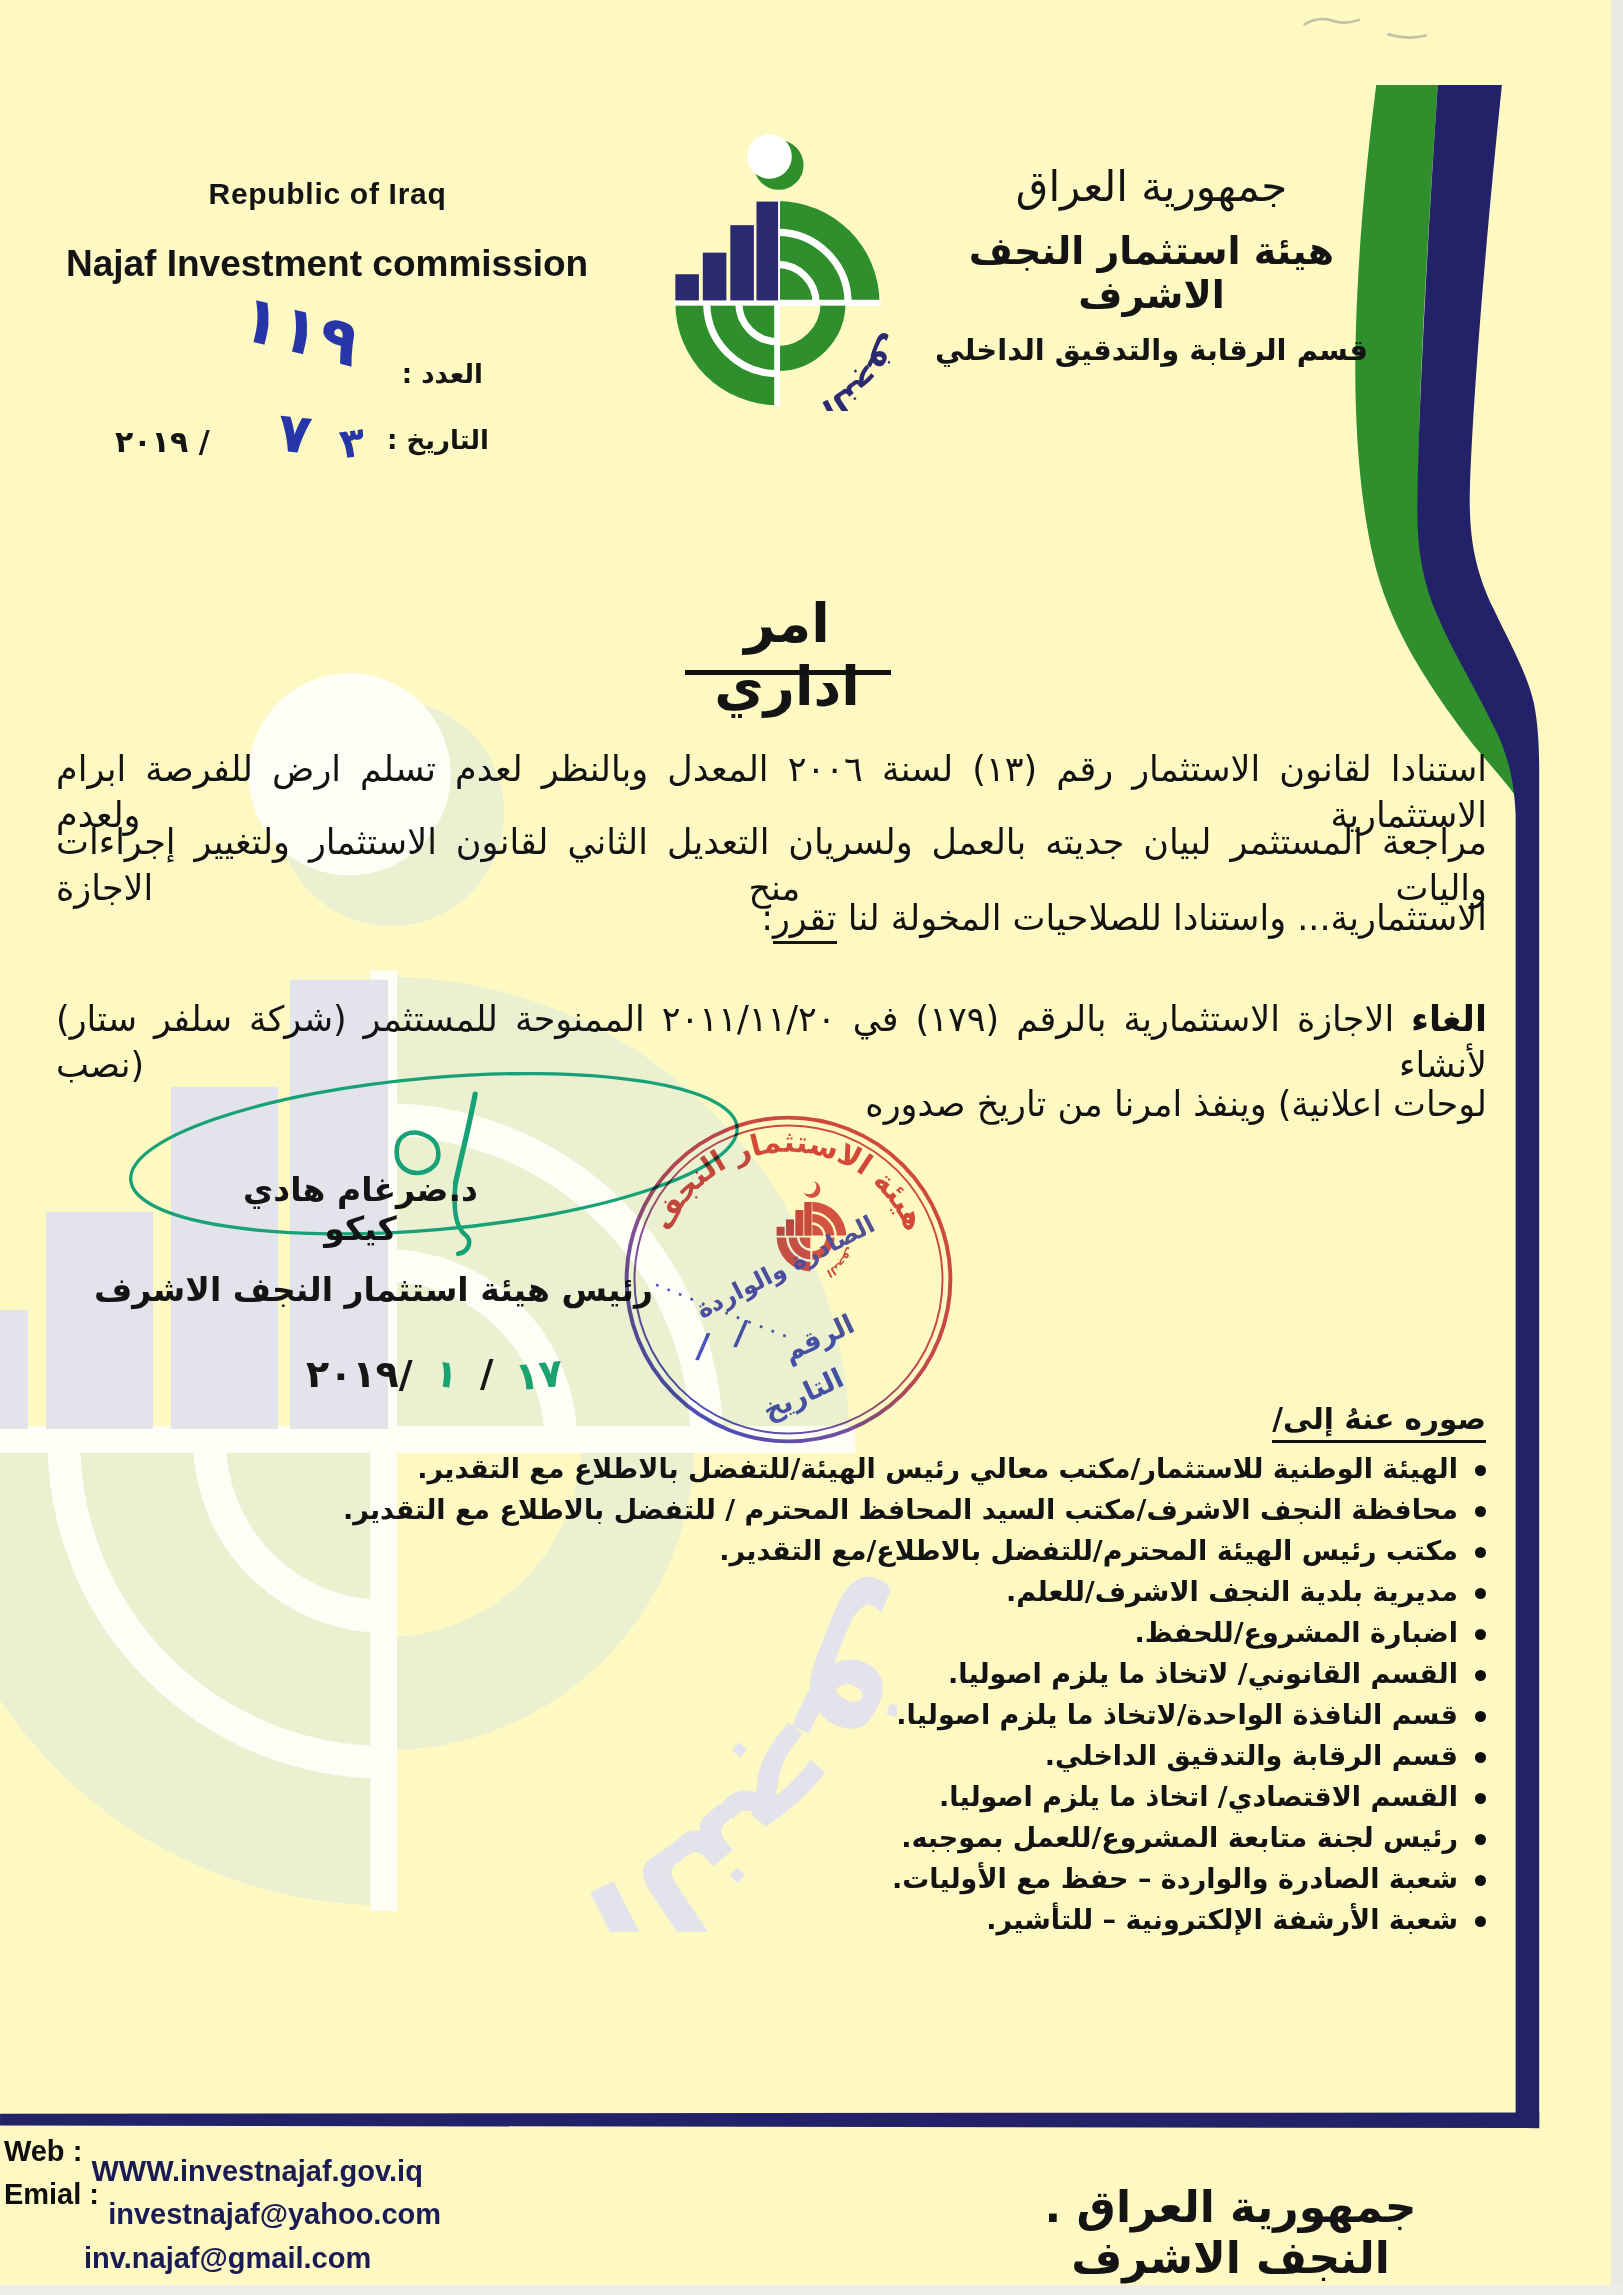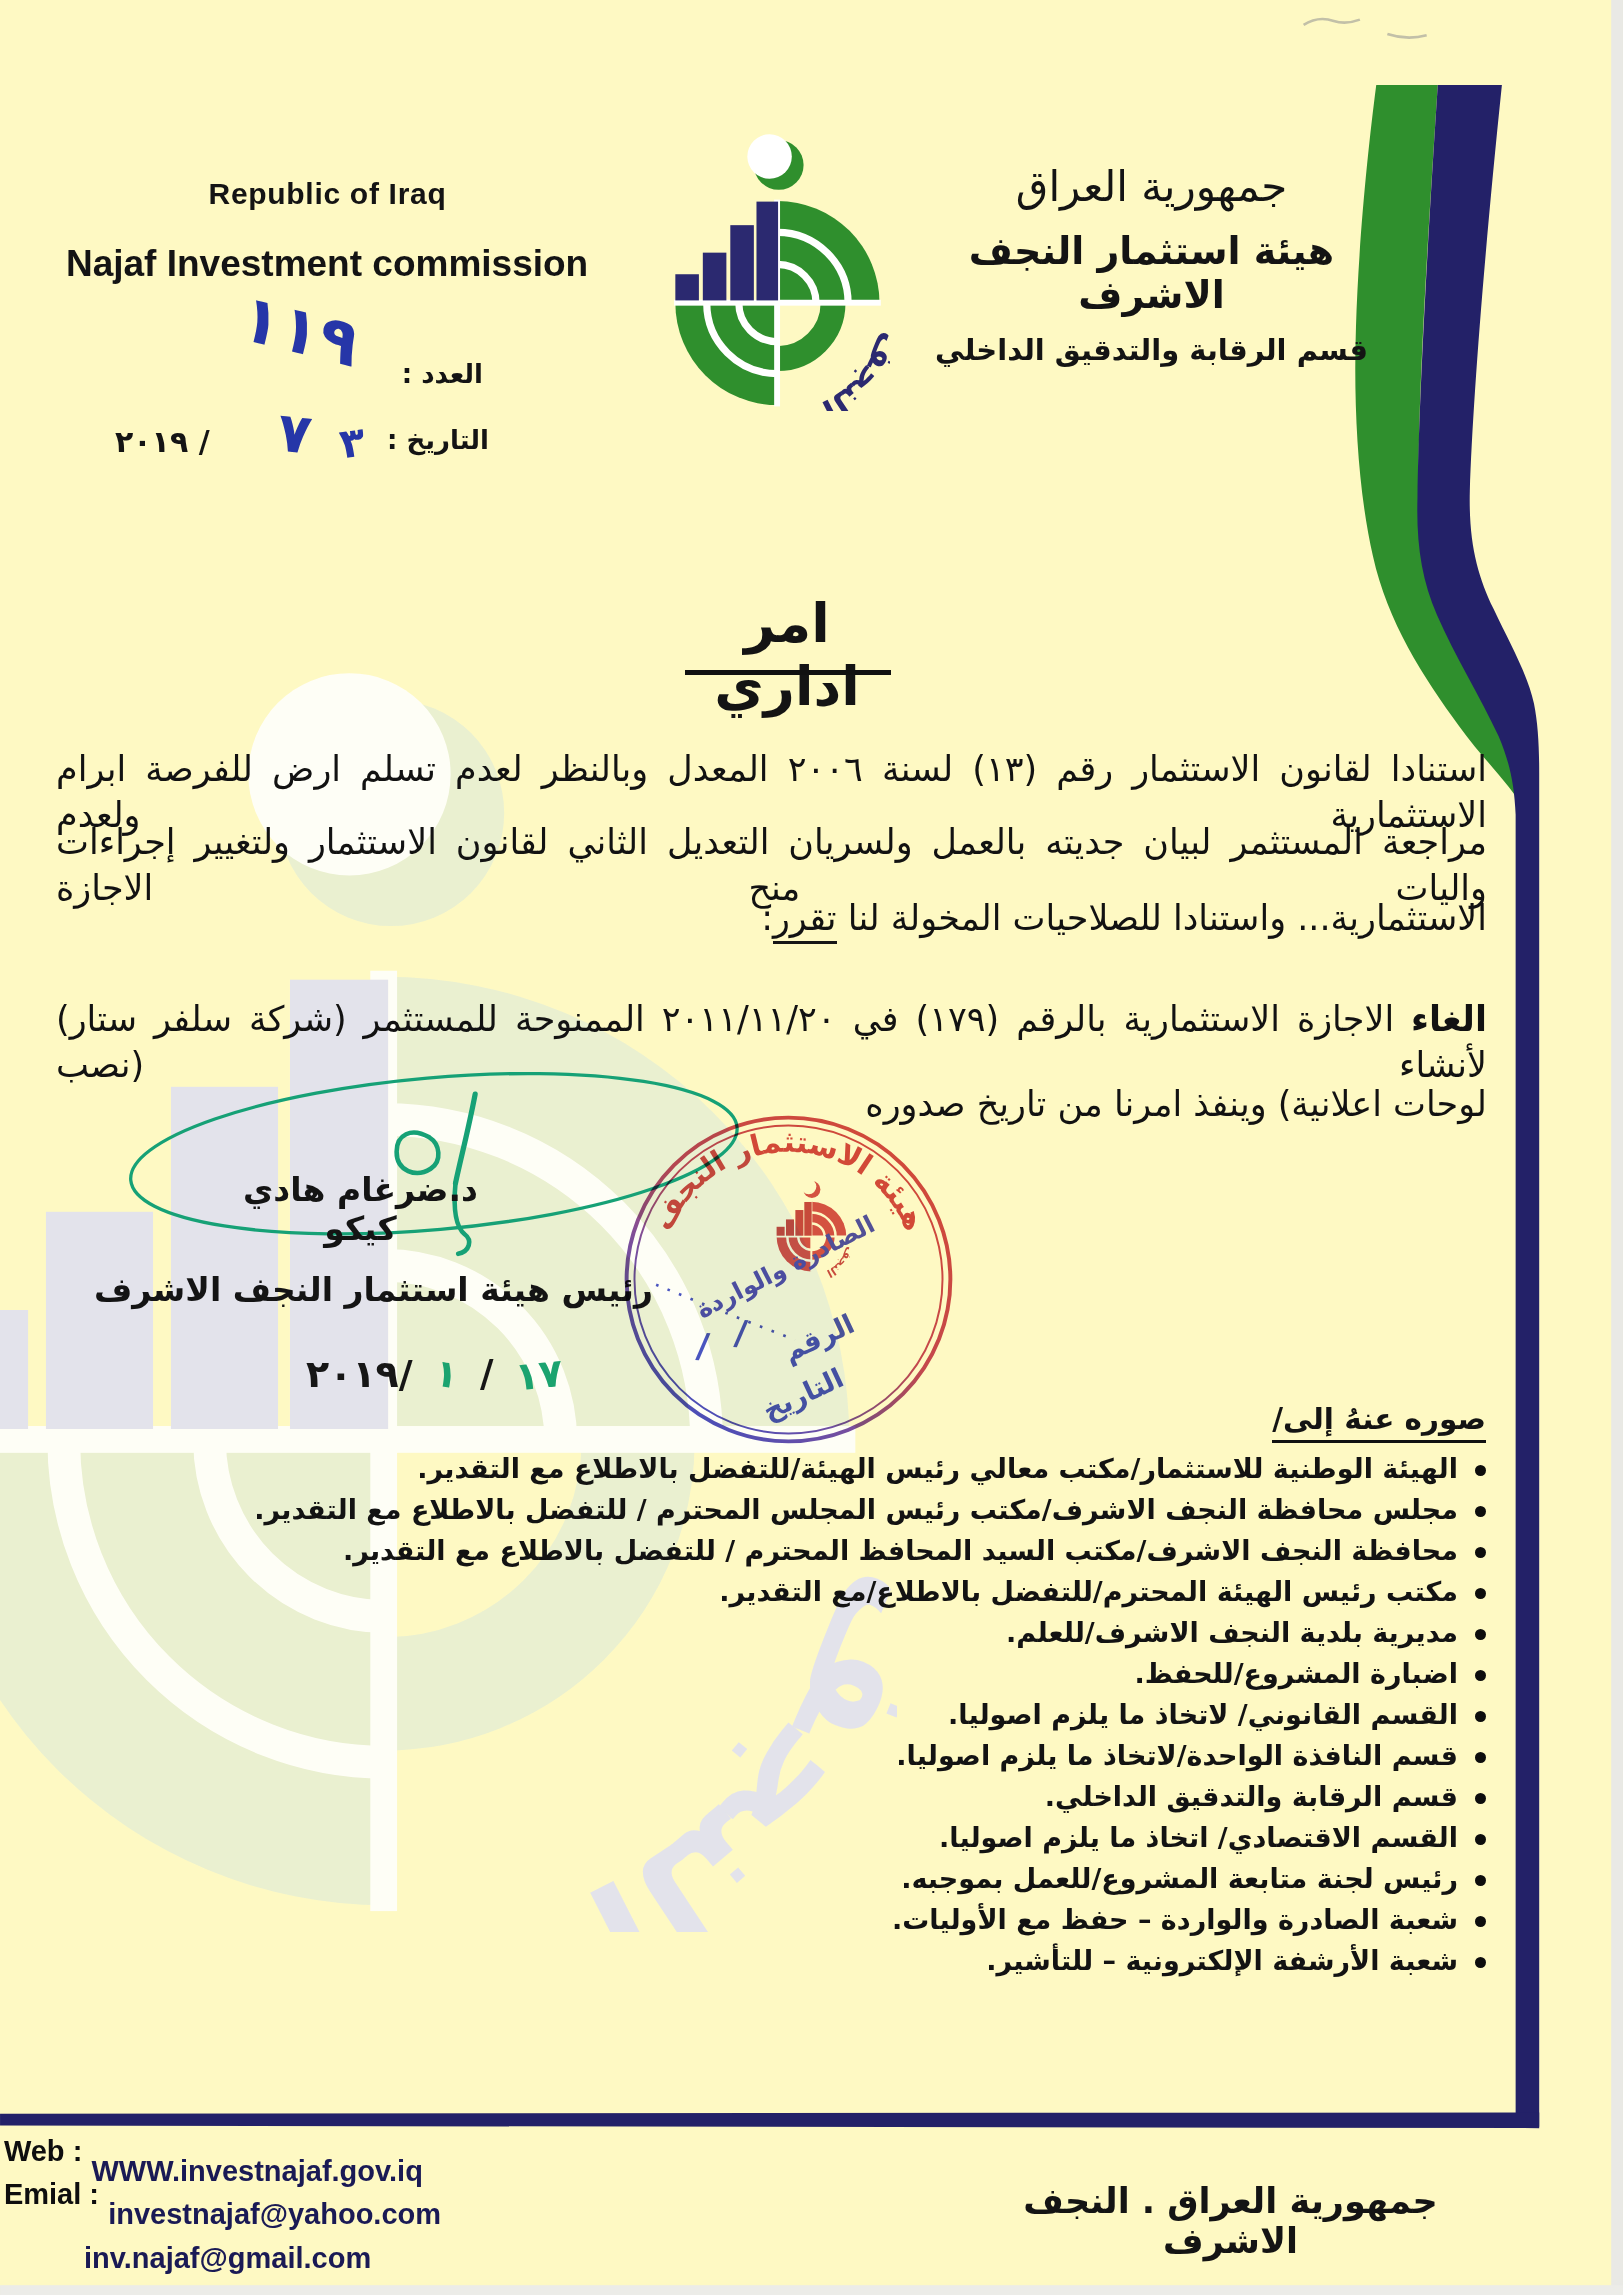--- a/index.html
+++ b/index.html
@@ -54,21 +54,21 @@
   .cc-list{right:137px;top:1448px;width:1361px;}
   .cc-item{direction:rtl;display:flex;align-items:center;gap:17px;height:41px;font-size:27px;font-weight:bold;color:#131313;}
   .bullet{width:11px;height:11px;border-radius:50%;background:#0d0d0d;flex:0 0 auto;margin-top:3.9px;}
   
   .f-row{display:flex;gap:9.2px;font-weight:bold;}
   .f-web{left:3.9px;top:2135px;}
   .f-em{left:3.9px;top:2178px;}
   .f-em2{left:84px;top:2222px;}
   .f-lbl{font-size:29px;color:#0e0e0e;}
   .f-val{font-size:29px;color:#1a1a55;margin-top:20px;}
-  .f-ar{left:1008px;top:2181px;width:445px;text-align:center;font-size:35px;font-weight:bold;direction:rtl;}
+  .f-ar{left:1008px;top:2181px;width:445px;text-align:center;font-size:44px;font-weight:bold;direction:rtl;}
   
   .stamp{left:605px;top:1096px;opacity:.92;mix-blend-mode:multiply;}
   .wm{opacity:.85;}
   svg text{font-family:"DejaVu Sans",sans-serif;}
 </style>
 </head>
 <body>
 
 <div class="page">
 
@@ -206,24 +206,20 @@
   </svg>
 
   <div class="abs cc-head">صوره عنهُ إلى/</div>
   <div class="abs cc-list">
 
       <div class="cc-item">
         <span class="bullet"></span>
         <span>الهيئة الوطنية للاستثمار/مكتب معالي رئيس الهيئة/للتفضل بالاطلاع مع التقدير.</span>
       </div>
 
-      <div class="cc-item">
-        <span class="bullet"></span>
-        <span>مجلس محافظة النجف الاشرف/مكتب رئيس المجلس المحترم / للتفضل بالاطلاع مع التقدير.</span>
-      </div>
 
       <div class="cc-item">
         <span class="bullet"></span>
         <span>محافظة النجف الاشرف/مكتب السيد المحافظ المحترم / للتفضل بالاطلاع مع التقدير.</span>
       </div>
 
       <div class="cc-item">
         <span class="bullet"></span>
         <span>مكتب رئيس الهيئة المحترم/للتفضل بالاطلاع/مع التقدير.</span>
       </div>

